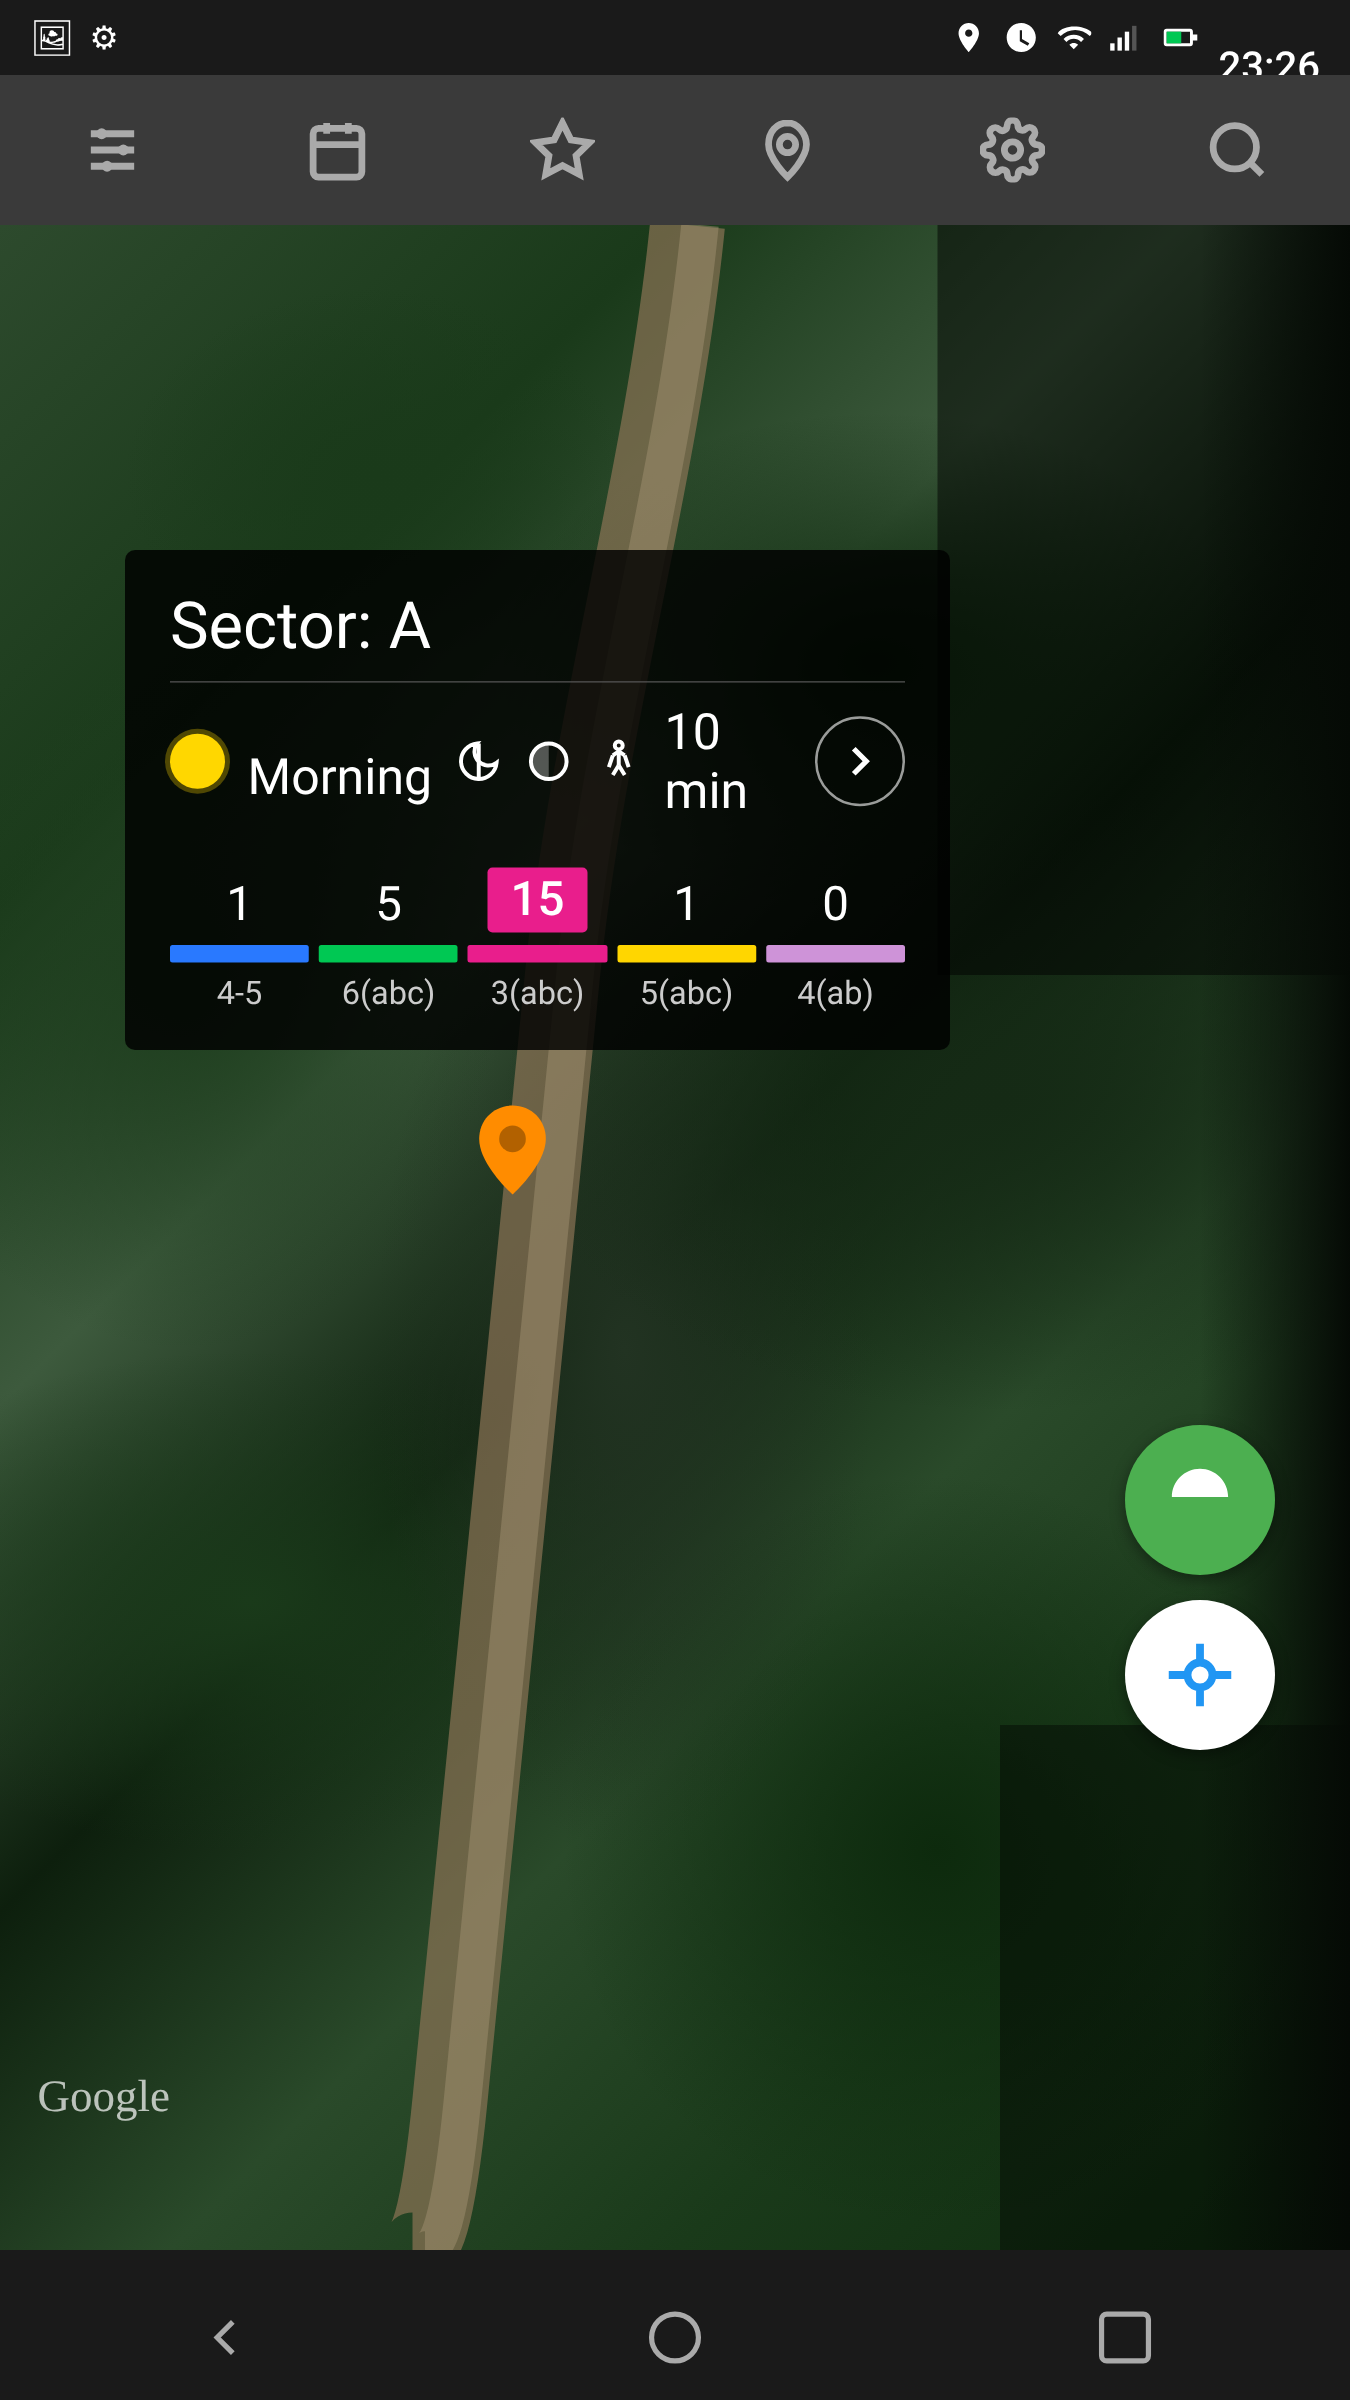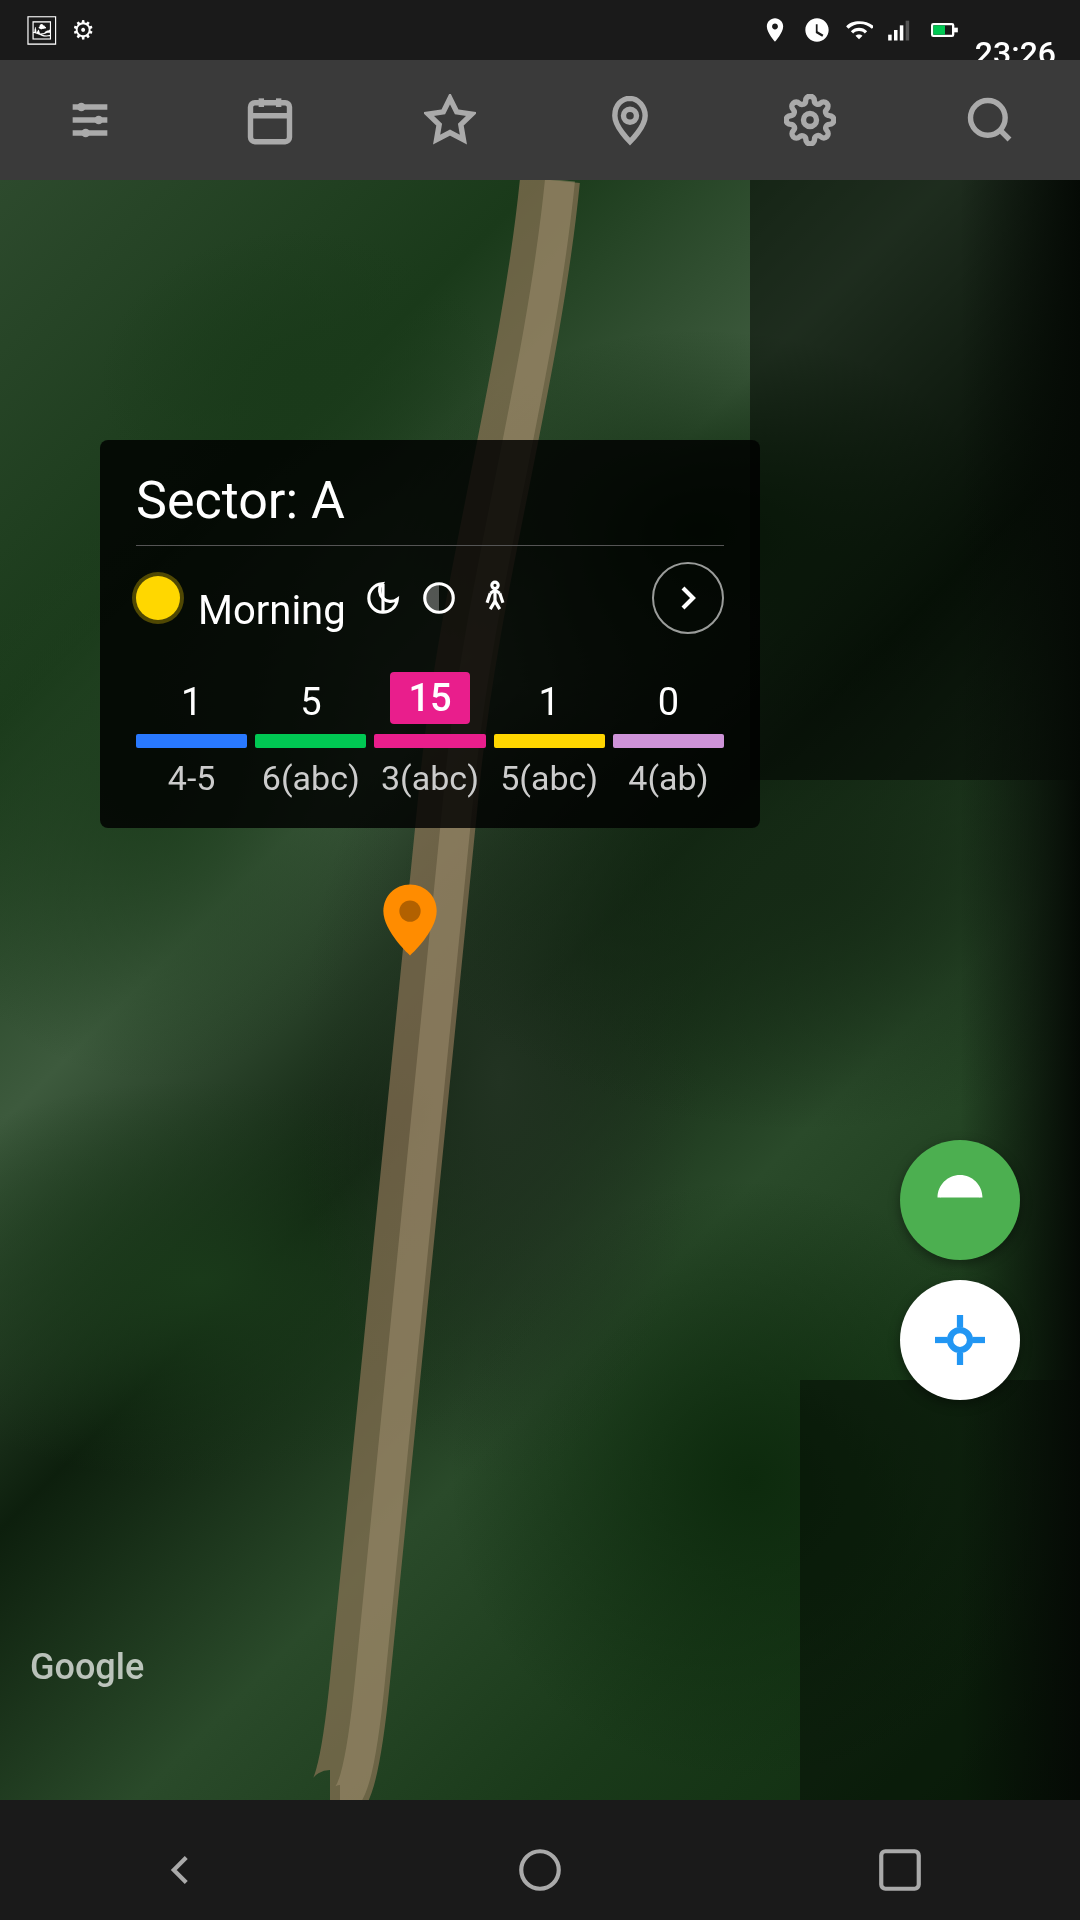--- a/index.html
+++ b/index.html
@@ -205,21 +205,21 @@
       align-items: flex-end;
       justify-content: center;
       height: 16px;
       margin-bottom: 10px;
     }
     .chart-bar {
       height: 16px;
       border-radius: 2px;
     }
     .chart-label {
-      font-size: 34px;
+      font-size: 26px;
       color: #cccccc;
       text-align: left;
     }
 
     
     .card-forward-btn {
       position: absolute;
       right: -30px;
       top: 50%;
       transform: translateY(-50%);
@@ -293,25 +293,26 @@
       width: 60px;
       height: 60px;
       fill: none;
       stroke: #2196F3;
       stroke-width: 2.5;
     }
 
     
     .google-watermark {
       position: absolute;
-      bottom: 112px;
+      bottom: 102px;
       left: 30px;
       color: rgba(255,255,255,0.7);
       font-size: 36px;
       font-weight: 500;
+      font-family: Liberation Serif, serif;
     }
 
     
     .bottom-nav {
       width: 1080px;
       height: 100px;
       background: #1a1a1a;
       display: flex;
       align-items: center;
       justify-content: space-around;
@@ -461,20 +462,21 @@
 
       <div class="person-icon">
         <svg viewBox="0 0 24 24" stroke="white" fill="none" stroke-width="2">
           <circle cx="12" cy="4" r="2"></circle>
           <path d="M9 9 L12 7 L15 9"></path>
           <path d="M9 9 L7 15 M15 9 L17 15"></path>
           <path d="M12 7 L12 14"></path>
           <path d="M12 14 L9 19 M12 14 L15 19"></path>
         </svg>
       </div>
+      <span class="info-time">10 min</span>
 
       <div class="card-forward-btn" style="position:relative; right:auto; top:auto; transform:none; margin-left:auto; flex-shrink:0;">
         <svg viewBox="0 0 24 24" fill="none" stroke="white" stroke-width="2.5">
           <polyline points="9 18 15 12 9 6"></polyline>
         </svg>
       </div>
     </div>
 
     <div class="chart-area" id="chart-cols">
     <div class="chart-col" style="flex: 1 1 0%;">

